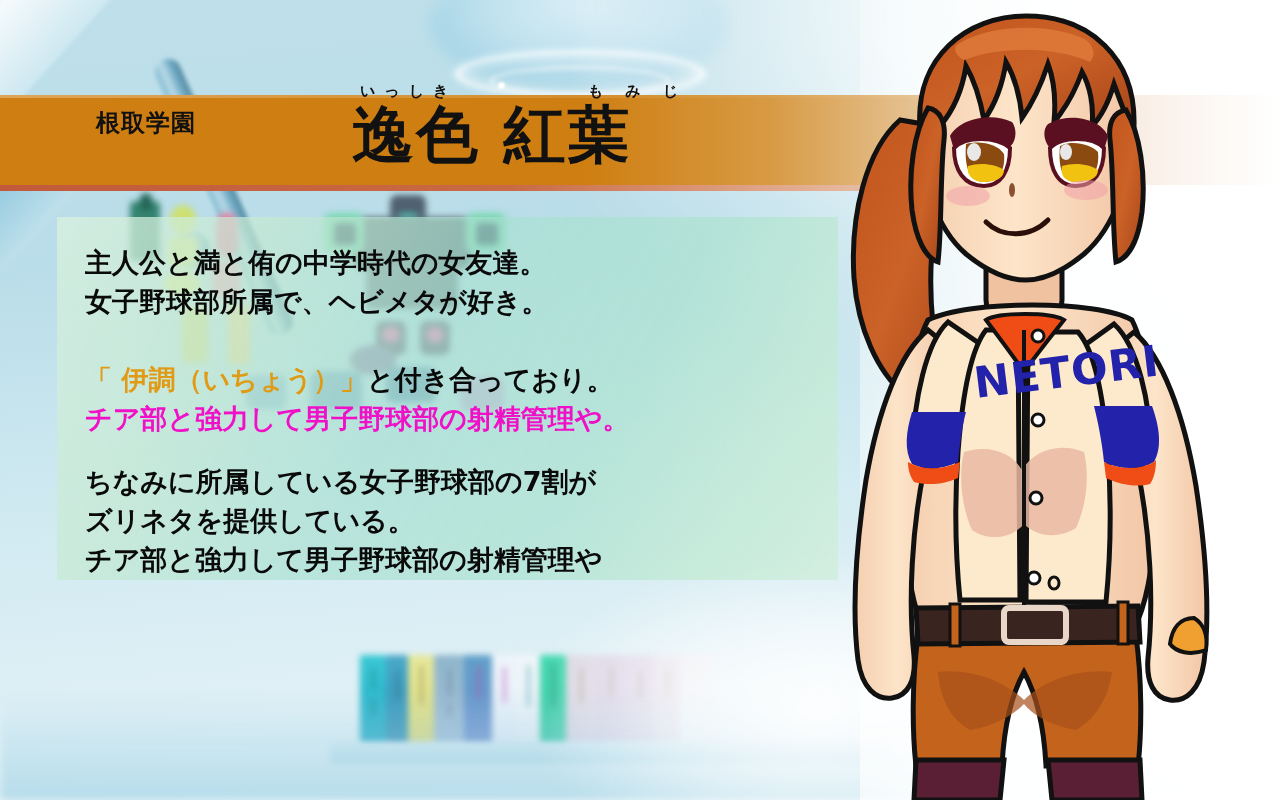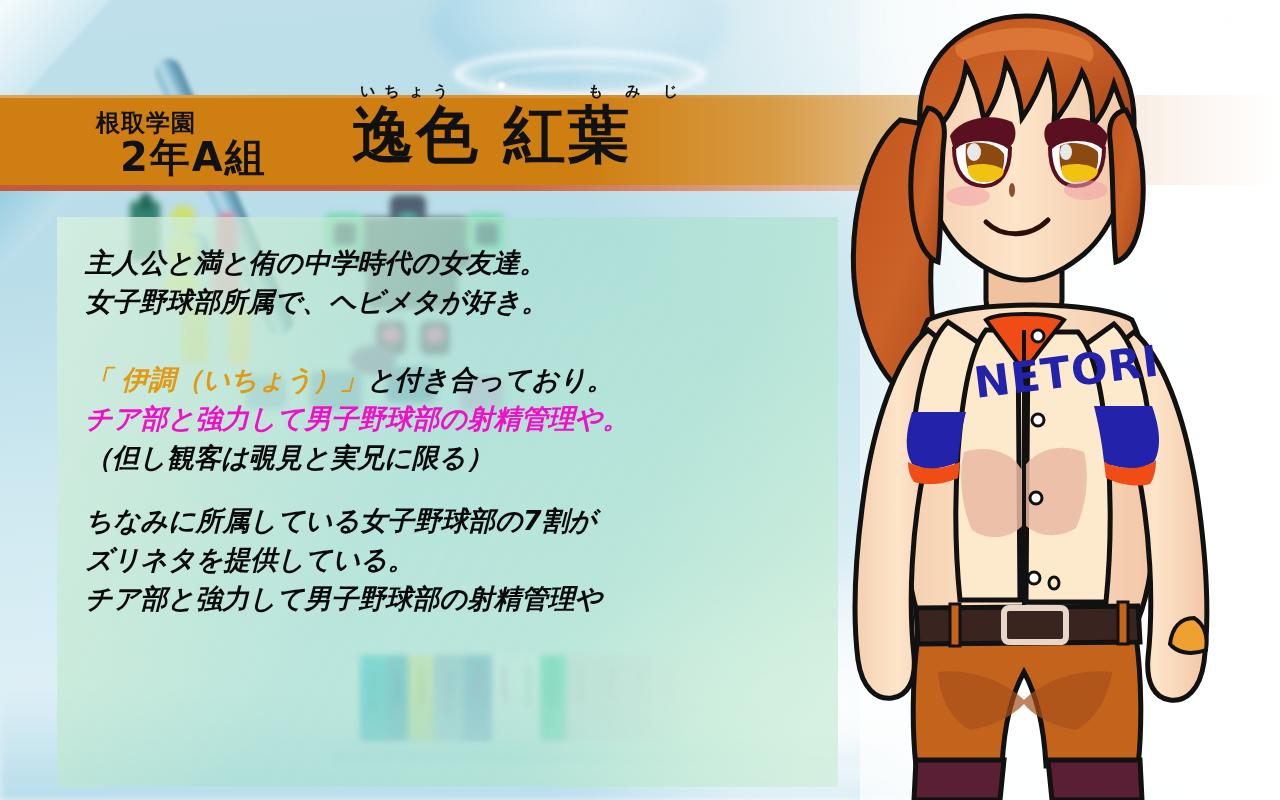--- a/index.html
+++ b/index.html
@@ -134,24 +134,23 @@
     position:absolute; left:588px; top:2px;
     font-size:15px; font-weight:700; letter-spacing:22px;
   }
   .charname {
     position:absolute; left:352px; top:24px;
     font-size:62px; font-weight:700; letter-spacing:2px; line-height:1;
   }
 
   
   .panel {
-    position:absolute; left:57px; top:217px; width:781px; height:570px;
+    position:absolute; left:57px; top:217px; width:781px; height:363px;
     background:linear-gradient(118deg, rgba(216,240,222,0.80) 0%, rgba(196,233,210,0.72) 22%, rgba(168,224,208,0.66) 45%, rgba(172,226,207,0.70) 68%, rgba(196,235,212,0.76) 88%, rgba(208,238,219,0.80) 100%);
     z-index:5;
-    font-style:italic;
   }
   .panel-body {
     position:absolute; left:28px; top:26px; width:740px;
     color:#0a0a0a; font-weight:700;
     font-family:"DejaVu Sans", sans-serif;
   }
   .ln { font-size:27px; line-height:39px; white-space:nowrap; }
   .gap { height:39px; }
   .gap-sm { height:24px; }
   .gold  { color:#e09a13; }
@@ -280,34 +279,32 @@
   <div class="bg-glow-tr"></div>
   <div class="wall-right"></div>
   <div class="bg-glow-br"></div>
 
   <div class="band"></div>
   <div class="band-top-hi"></div>
   <div class="band-under"></div>
 
   <div class="header-text">
     <div class="school">根取学園</div>
-    <div class="klass">2年A組</div>
-    <div class="furigana">いちょう</div>
+    <div class="furigana">いっしき</div>
     <div class="furigana2">もみじ</div>
     <div class="charname">逸色 紅葉</div>
   </div>
 
   <div class="panel">
     <div class="panel-body">
       <div class="ln">主人公と満と侑の中学時代の女友達。</div>
       <div class="ln">女子野球部所属で、ヘビメタが好き。</div>
       <div class="gap"></div>
       <div class="ln"><span class="gold">「 伊調（いちょう）」</span><span>と付き合っており。</span></div>
       <div class="ln pink">チア部と強力して男子野球部の射精管理や。</div>
-      <div class="ln">（但し観客は覗見と実兄に限る）</div>
       <div class="gap-sm"></div>
       <div class="ln">ちなみに所属している女子野球部の7割が</div>
       <div class="ln">ズリネタを提供している。</div>
       <div class="ln">チア部と強力して男子野球部の射精管理や</div>
     </div>
   </div>
 
 
   <div class="char">
     <svg width="472" height="800" viewBox="0 0 472 800">

